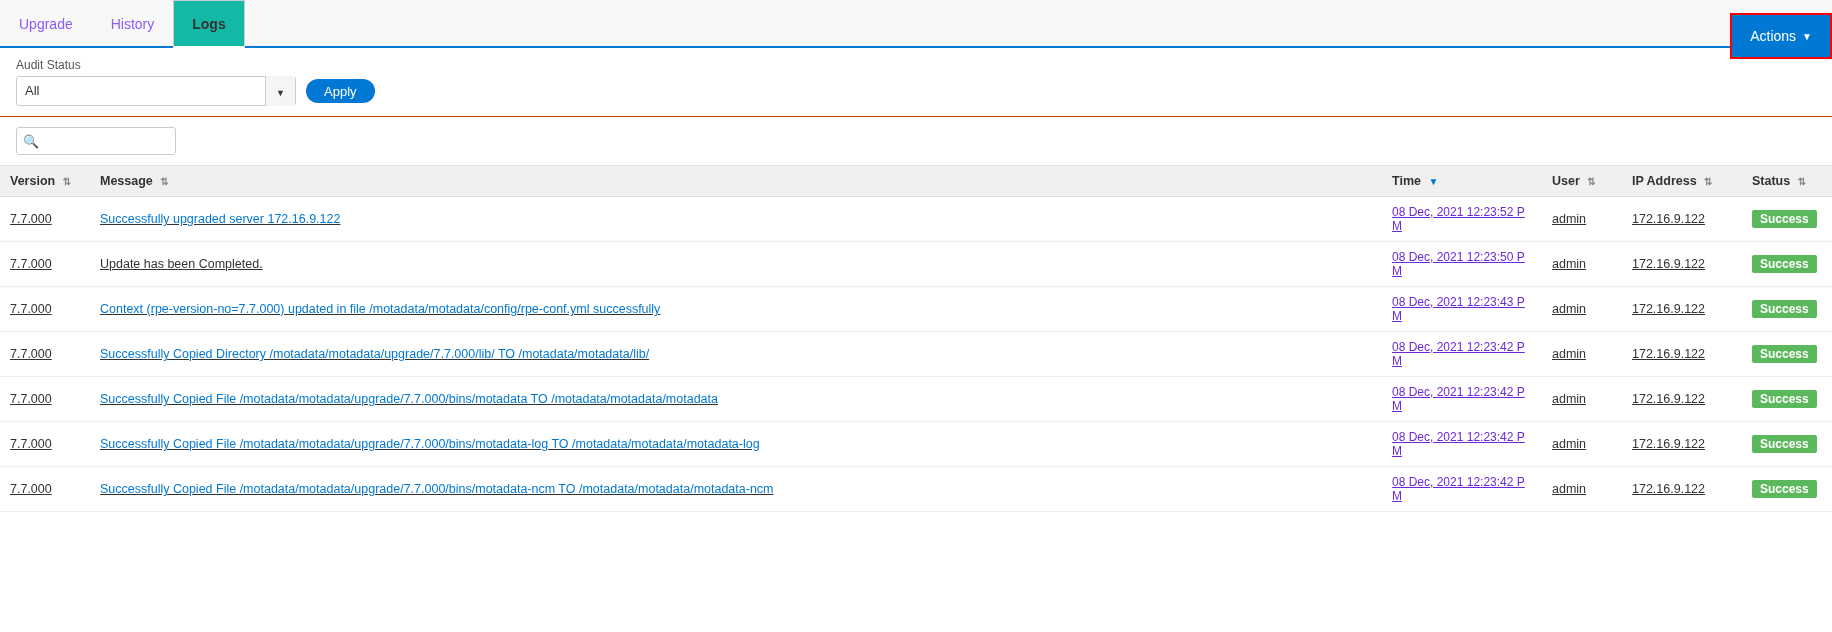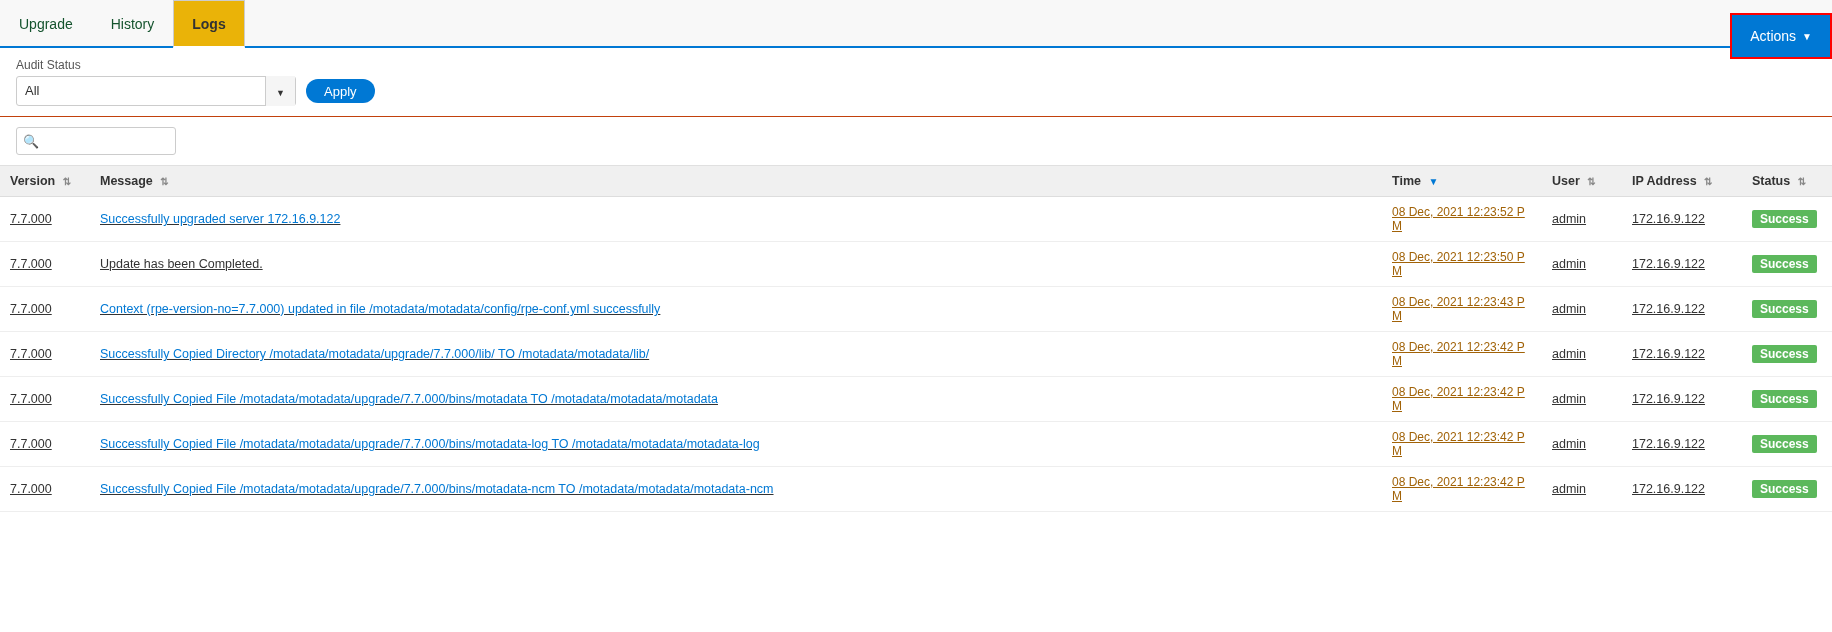--- a/index.html
+++ b/index.html
@@ -13,27 +13,27 @@
       background: #f8f8f8;
       position: relative;
       height: 48px;
     }
     .tab {
       padding: 0 18px;
       display: flex;
       align-items: center;
       cursor: pointer;
       font-size: 14px;
-      color: #14532d;
+      color: #8b5cf6;
       border: 1px solid transparent;
       border-bottom: none;
       background: transparent;
     }
     .tab.active {
-      background: #eab308;
+      background: #14b8a6;
       color: #333;
       border: 1px solid #ccc;
       border-bottom: 2px solid #fff;
       margin-bottom: -2px;
       font-weight: 600;
     }
     .actions-btn {
       position: absolute;
       right: 0;
       top: 13px;
@@ -167,21 +167,21 @@
       text-decoration: underline;
     }
     .col-version { width: 90px; }
     .col-message { }
     .col-time { width: 160px; }
     .col-user { width: 80px; }
     .col-ip { width: 120px; }
     .col-status { width: 90px; }
 
     .msg-link { color: #0078d4; text-decoration: none; }
-    .time-cell { color: #a16207; font-size: 12px; }
+    .time-cell { color: #6d28d9; font-size: 12px; }
 
     .status-badge {
       background: #5cb85c;
       color: #fff;
       border-radius: 2px;
       padding: 2px 8px;
       font-size: 12px;
       font-weight: 600;
       display: inline-block;
     }

